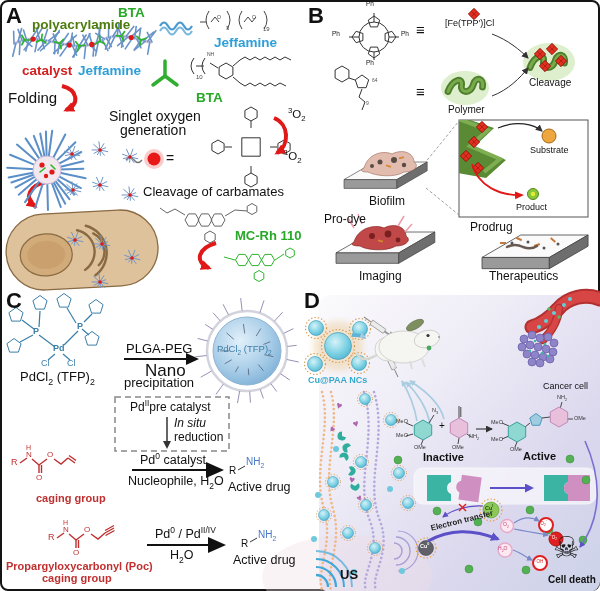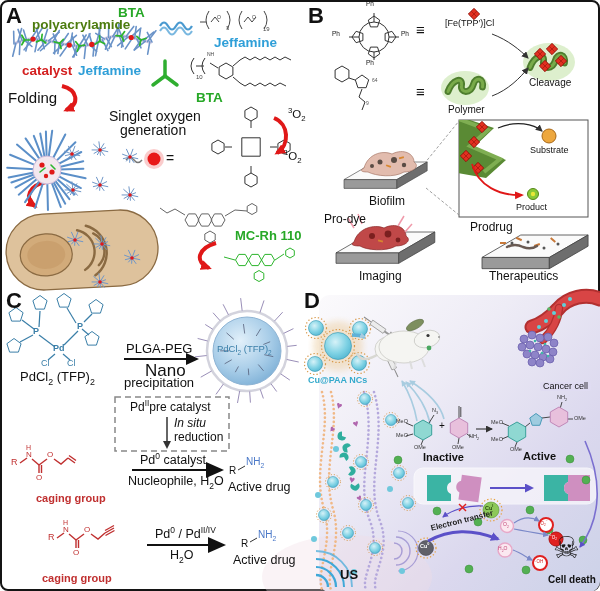--- a/index.html
+++ b/index.html
@@ -350,20 +350,21 @@
   <span class="t b" style="left:20px;top:62px;font-size:13.5px;color:#d42020">catalyst</span>
   <span class="t b" style="left:76px;top:62px;font-size:13.5px;color:#2f9fd8">Jeffamine</span>
   <span class="t b" style="left:212px;top:34px;font-size:13.5px;color:#2f9fd8">Jeffamine</span>
   <span class="t b" style="left:194px;top:89px;font-size:13.5px;color:#27a827">BTA</span>
   <span class="t" style="left:6px;top:88px;font-size:15px">Folding</span>
   <span class="t" style="left:107px;top:107px;font-size:14px">Singlet oxygen</span>
   <span class="t" style="left:118px;top:121px;font-size:14px">generation</span>
   <span class="t" style="left:164px;top:149px;font-size:14px">=</span>
   <span class="t" style="left:286px;top:106px;font-size:11.5px"><sup>3</sup>O<sub>2</sub></span>
   <span class="t" style="left:282px;top:148px;font-size:11.5px"><sup>1</sup>O<sub>2</sub></span>
+  <span class="t" style="left:141px;top:183px;font-size:13px">Cleavage of carbamates</span>
   <span class="t" style="left:233px;top:227px;font-size:13px;color:#27a827;font-weight:600">MC-Rh 110</span>
   <span class="t" style="left:224px;top:23px;font-size:6px;color:#444">3</span>
   <span class="t" style="left:261px;top:24px;font-size:6px;color:#444">19</span>
   <span class="t" style="left:194px;top:72px;font-size:6px;color:#444">10</span>
   <span class="t" style="left:205px;top:50px;font-size:5px;color:#444">NH</span>
   <span class="t" style="left:215px;top:13px;font-size:5px;color:#444">O</span>
   <span class="t" style="left:250px;top:13px;font-size:5px;color:#444">O</span>
 </div>
 
 <div class="panel" style="left:300px;top:0;width:300px;height:287px">
@@ -645,20 +646,21 @@
   <span class="t" style="left:46px;top:244px;font-size:9px;color:#c03030">R</span>
   <span class="t" style="left:61px;top:230px;font-size:7px;color:#c03030">H</span>
   <span class="t" style="left:61px;top:237px;font-size:8px;color:#c03030">N</span>
   <span class="t" style="left:71px;top:260px;font-size:8px;color:#c03030">O</span>
   <span class="t" style="left:82px;top:237px;font-size:8px;color:#c03030">O</span>
   <span class="t" style="left:153px;top:239px;font-size:12.5px">Pd<sup>0</sup> / Pd<sup>II/IV</sup></span>
   <span class="t" style="left:168px;top:260px;font-size:12.5px">H<sub>2</sub>O</span>
   <span class="t" style="left:239px;top:250px;font-size:10px">R</span>
   <span class="t" style="left:256px;top:241px;font-size:10px;color:#4a78c8">NH<sub>2</sub></span>
   <span class="t" style="left:231px;top:265px;font-size:12.5px">Active drug</span>
+  <span class="t" style="left:4px;top:272px;font-size:11px;color:#c03030;font-weight:600">Propargyloxycarbonyl (Poc)</span>
   <span class="t" style="left:40px;top:284px;font-size:11px;color:#c03030;font-weight:600">caging group</span>
 </div>
 
 <div class="panel" style="left:300px;top:287px;width:300px;height:304px">
   <svg class="art" width="300" height="304" viewBox="0 0 300 304">
     <defs>
       <linearGradient id="gradD" x1="0" y1="0" x2="1" y2="1">
         <stop offset="0" stop-color="#fbfafc"></stop>
             <stop offset="0.35" stop-color="#eeecf6"></stop>
         <stop offset="0.7" stop-color="#dbd8ee"></stop>

